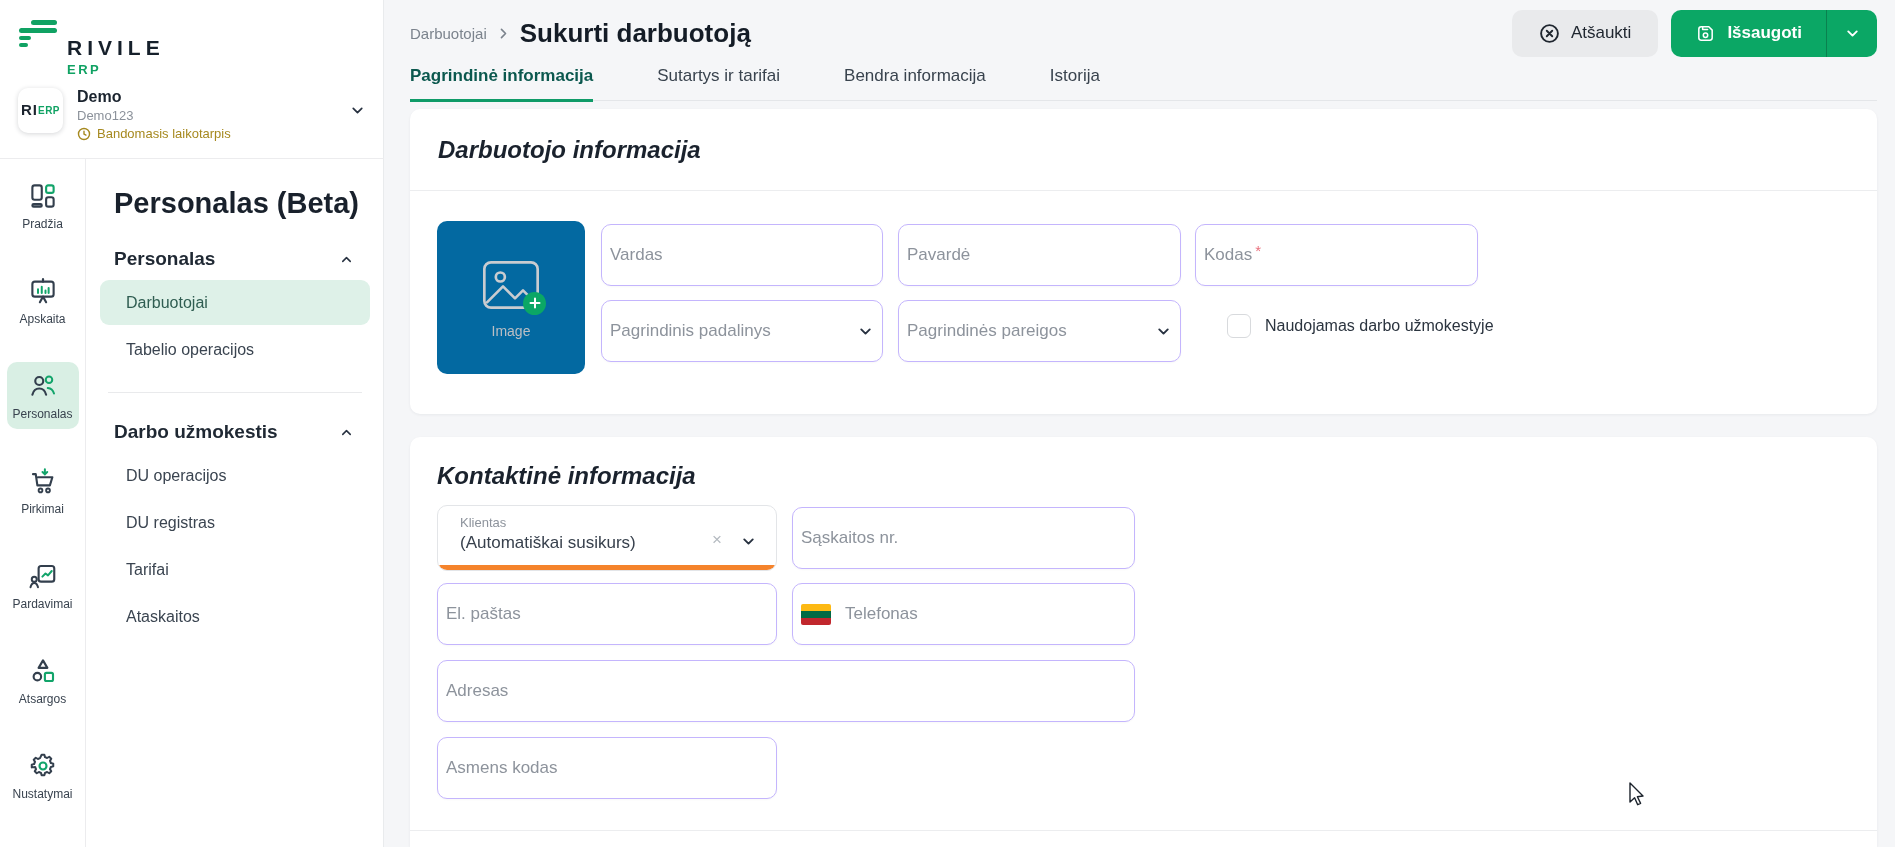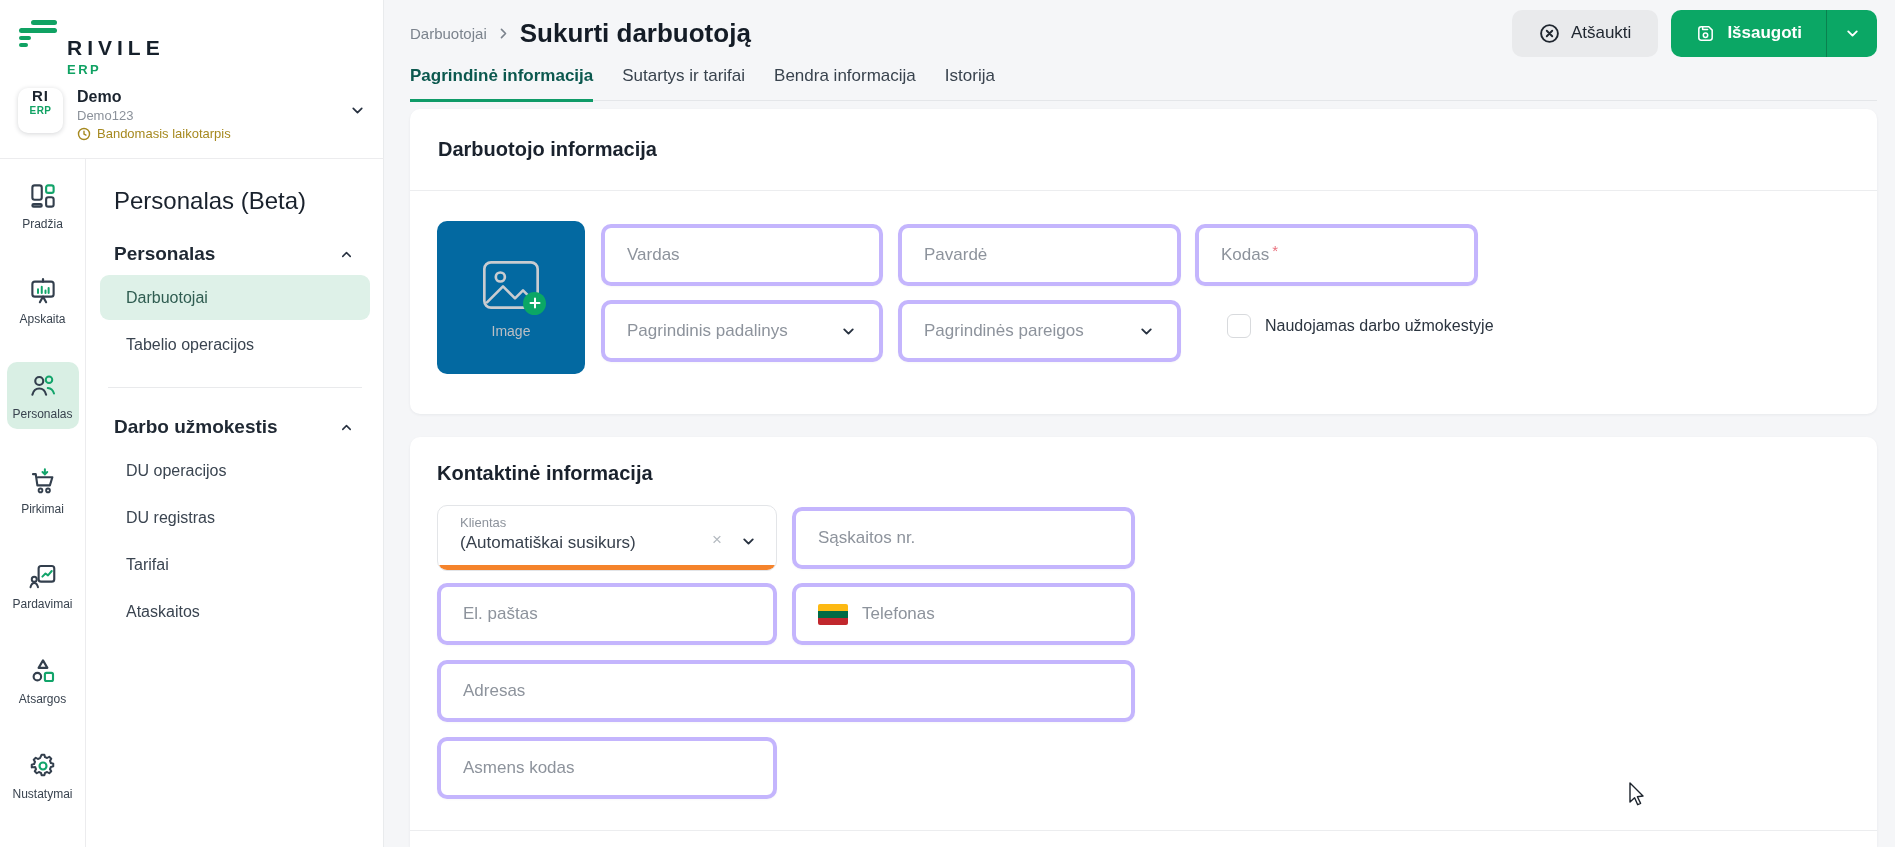--- a/index.html
+++ b/index.html
@@ -9,79 +9,79 @@
   
   .sidebar { position:absolute; left:0; top:0; width:384px; height:847px; background:#fff; border-right:1px solid #e9ebed; }
   .side-top-divider { position:absolute; left:0; top:158px; width:384px; height:1px; background:#ececee; }
   .rail-divider { position:absolute; left:85px; top:159px; bottom:0; width:1px; background:#ececee; }
 
   .logo-row { position:absolute; left:18px; top:16px; display:flex; align-items:flex-start; gap:9px; }
   .brand-name { font-size:21px; font-weight:700; letter-spacing:5px; color:#16202b; line-height:1; margin-top:21px; }
   .brand-prod { font-size:13px; font-weight:700; letter-spacing:2.5px; color:#10a263; margin-top:4px; }
 
   .company-row { position:absolute; left:18px; top:88px; width:348px; display:flex; align-items:flex-start; }
-  .avatar { width:45px; height:45px; border-radius:10px; background:#fff; box-shadow:0 1px 5px rgba(20,30,40,.18); display:flex; flex-direction:column; align-items:center; }
+  .avatar { width:45px; height:45px; border-radius:10px; background:#fff; box-shadow:0 1px 5px rgba(20,30,40,.18); display:flex; flex-direction:row; align-items:center; justify-content:center; }
   .avatar .a1 { font-size:15px; font-weight:700; color:#1c242e; letter-spacing:1px; line-height:1.1; }
   .avatar .a2 { font-size:10px; font-weight:700; color:#10a263; letter-spacing:.5px; }
   .company-info { margin-left:14px; flex:1; }
   .company-name { font-size:16px; font-weight:700; color:#1a232e; }
   .company-code { font-size:13px; color:#8b919a; margin-top:2px; }
   .trial-row { display:flex; align-items:center; gap:6px; margin-top:3px; color:#a6891f; font-size:13px; }
   .company-chevron { margin-top:14px; }
 
   .rail { position:absolute; left:0; top:172px; width:85px; display:flex; flex-direction:column; align-items:center; gap:28px; }
   .rail-item { width:72px; padding:9px 0 8px; display:flex; flex-direction:column; align-items:center; gap:6px; border-radius:10px; cursor:pointer; }
   .rail-item.active { background:#d9efe4; }
   .rail-label { font-size:12px; color:#39434f; }
 
   .menu { position:absolute; left:86px; top:159px; width:298px; }
-  .menu-title { margin:28px 0 0 28px; font-size:24px; font-weight:400; color:#19212c; }
+  .menu-title { margin:28px 0 0 28px; font-size:29px; font-weight:700; color:#19212c; }
   .section-head { display:flex; justify-content:space-between; align-items:center; margin:28px 30px 10px 28px; }
   .section-title { font-size:19px; font-weight:700; color:#1f2833; }
   .menu-item { height:45px; display:flex; align-items:center; padding-left:26px; font-size:16px; color:#3a4450; border-radius:9px; margin:2px 14px; cursor:pointer; }
   .menu-item.active { background:#def1e8; color:#2f5d51; }
   .menu-divider { height:1px; background:#e9eaec; margin:20px 22px 4px; }
 
   
   .topbar { position:absolute; left:410px; top:9px; width:1467px; height:48px; display:flex; align-items:center; }
   .crumb { font-size:15px; color:#7b838d; cursor:pointer; }
   .crumb-sep { margin:0 10px; display:flex; align-items:center; }
   .page-title { font-size:26px; font-weight:700; color:#141c26; }
   .actions { margin-left:auto; display:flex; gap:13px; }
   .btn-cancel { height:47px; padding:0 27px; border-radius:10px; background:#e9eaec; display:flex; align-items:center; gap:11px; font-size:17px; color:#1f262f; border:none; cursor:pointer; font-family:inherit; }
   .btn-save { height:47px; border-radius:10px; background:#0ba765; color:#fff; display:flex; align-items:stretch; border:none; padding:0; cursor:pointer; font-family:inherit; }
   .save-main { display:flex; align-items:center; gap:11px; padding:0 24px; font-size:17px; font-weight:700; }
   .save-split { width:51px; display:flex; align-items:center; justify-content:center; border-left:1px solid rgba(10,60,40,.35); }
 
-  .tabs { position:absolute; left:410px; top:66px; display:flex; gap:29px; z-index:2; }
+  .tabs { position:absolute; left:410px; top:66px; display:flex; gap:64px; z-index:2; }
   .tab { font-size:17px; color:#39434e; padding-bottom:13px; cursor:pointer; border-bottom:3px solid transparent; }
   .tab.active { color:#0b584e; font-weight:700; border-bottom-color:#0f9b68; }
   .tab-track { position:absolute; left:410px; top:100px; width:1467px; height:1px; background:#e4e6e9; z-index:1; }
 
   
   .card { position:absolute; background:#fff; border-radius:10px; box-shadow:0 1px 3px rgba(25,35,45,.06); }
   #card1 { left:410px; top:109px; width:1467px; height:305px; }
   #card2 { left:410px; top:437px; width:1467px; height:410px; border-radius:10px 10px 0 0; }
   .card1-head { height:82px; display:flex; align-items:center; padding:0 28px; border-bottom:1px solid #ecedef; }
-  .card-title { font-size:20px; font-weight:700; color:#1a222d; }
+  .card-title { font-size:24px; font-weight:700; color:#1a222d;font-style:italic; }
 
   .toggle-box { margin-left:auto; height:48px; border:1px solid #e7e8ea; border-radius:9px; display:flex; align-items:center; background:#fff; }
   .toggle { width:62px; height:30px; border-radius:15px; background:#0ba765; position:relative; margin:0 12px; cursor:pointer; }
   .toggle .knob { position:absolute; right:3px; top:3px; width:24px; height:24px; border-radius:50%; background:#fff; }
   .toggle svg { position:absolute; left:9px; top:8px; }
   .toggle-label { font-size:16px; color:#222b35; margin-right:16px; }
   .toggle-sep { width:1px; height:48px; background:#e7e8ea; }
   .cal-btn { width:49px; height:48px; display:flex; align-items:center; justify-content:center; background:none; border:none; cursor:pointer; }
 
   .img-box { position:absolute; left:27px; top:112px; width:148px; height:153px; background:#0369a1; border-radius:10px; display:flex; flex-direction:column; align-items:center; justify-content:center; gap:10px; cursor:pointer; }
   .img-ic-wrap { position:relative; width:62px; height:56px; }
   .img-label { font-size:14px; color:#bcbfc4; }
   .plus-badge { position:absolute; right:-4px; bottom:-2px; width:23px; height:23px; border-radius:50%; background:#0ba765; display:flex; align-items:center; justify-content:center; }
 
-  .in { height:62px; border:4px solid #c4b5fd; border-radius:10px; background:#fff; display:flex; align-items:center; padding:0 22px; font-size:17px; color:#8d939c; box-shadow:0 1px 2px rgba(20,30,40,.03); font-family:inherit; }
+  .in { height:62px; border:1px solid #c4b5fd; border-radius:10px; background:#fff; display:flex; align-items:center; padding:0 8px; font-size:17px; color:#8d939c; box-shadow:0 1px 2px rgba(20,30,40,.03); font-family:inherit; }
   input.in::placeholder { color:#8d939c; opacity:1; }
   input.in { color:#333c47; outline:none; }
   .sel { cursor:pointer;align-items:center; }
   .sel .chev { margin-left:auto; }
   .abs { position:absolute; }
   .req { color:#e9707d; font-size:15px; margin-left:3px; position:relative; top:-5px; }
 
   .checkbox-row { position:absolute; left:785px; top:205px; display:flex; align-items:center; gap:14px;padding-left:32px; }
   .cb { width:24px; height:24px; border:1.5px solid #d8dadd; border-radius:6px; background:#fff; cursor:pointer; }
   .cb-label { font-size:16px; color:#2b343f; }

